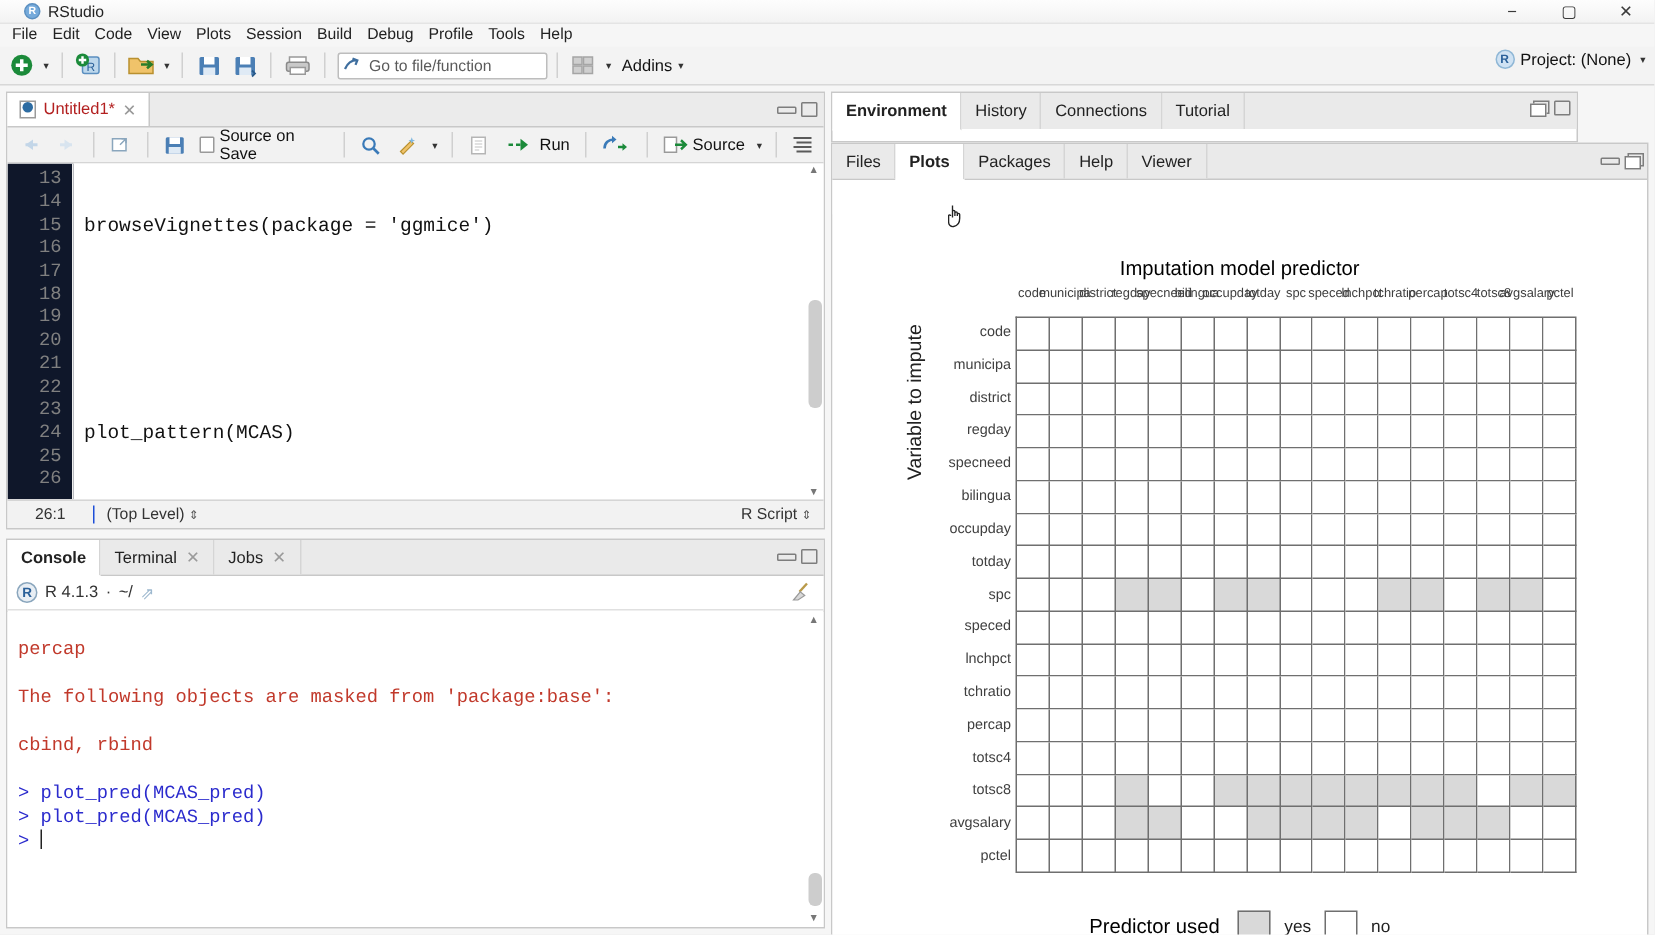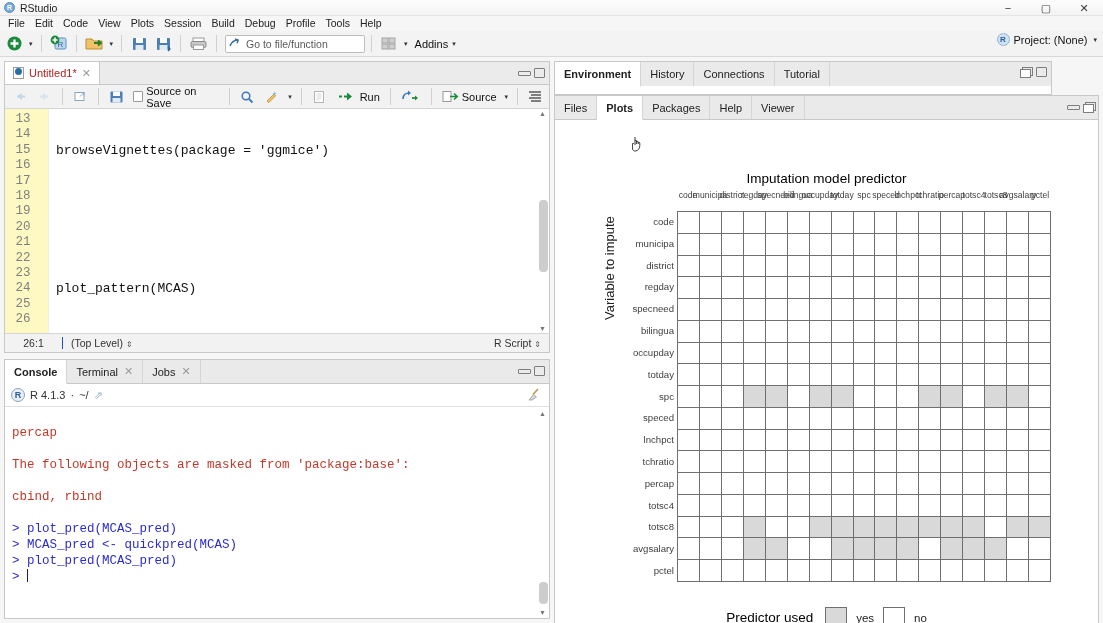--- a/index.html
+++ b/index.html
@@ -12,21 +12,21 @@
     font-size: 11px;
     color: #1a1a1a;
   }
   .app { position: relative; width: 1103px; height: 623px; background: #f6f6f6; }
 
   
   .titlebar {
     position: absolute; left: 0; top: 0; width: 1103px; height: 16px;
     background: linear-gradient(#fdfdfd, #f3f3f3);
     border-bottom: 1px solid #e4e4e4;
-    display: flex; align-items: center; padding-left: 4px; text-align: right;
+    display: flex; align-items: center; padding-left: 16px; text-align: right;
   }
   .tb-logo {
     width: 11px; height: 11px; border-radius: 50%;
     background: #75aadb; color: #fff; font-size: 7px; font-weight: bold;
     display: flex; align-items: center; justify-content: center; margin-right: 5px;
     border: 1px solid #5b8fc0;
   }
   .tb-title { font-size: 10.5px; color: #222; }
   .win-controls { position: absolute; right: 0; top: 0; height: 16px; display: flex; }
   .wc {
@@ -113,22 +113,22 @@
   }
   .src-toolbar .lbl { color: #111; }
   .sbtn { display: flex; align-items: center; gap: 3px; padding: 1px 3px; border-radius: 2px; }
   .chk { width: 11px; height: 11px; border: 1px solid #9a9a9a; background: #fff; border-radius: 1px; }
   .code-area {
     position: absolute; left: 0; right: 0; top: 47px; bottom: 19px;
     background: #fff; overflow: hidden; display: flex;
     font-family: "Liberation Mono", monospace; font-size: 13px;
   }
   .gutter {
-    width: 44px; text-align: center; padding-right: 7px; color: #808080;
-    background: #fef9c3; font-size: 12.5px; line-height: 15.4px; padding-top: 3px;
+    width: 44px; text-align: right; padding-right: 7px; color: #808080;
+    background: #0f172a; font-size: 12.5px; line-height: 15.4px; padding-top: 3px;
     border-right: 1px solid #eee;
   }
   .codelines { flex: 1; padding-left: 7px; padding-top: 3px; line-height: 15.4px; color: #111; white-space: pre; }
   .src-statusbar {
     position: absolute; left: 0; right: 0; bottom: 0; height: 19px;
     background: #f2f2f2; border-top: 1px solid #d5d5d5;
     display: flex; align-items: center; font-size: 10.5px; color: #333;
   }
   .src-statusbar .pos { width: 58px; text-align: center; border-right: 1px solid #1d4ed8; }
   .src-statusbar .scope { padding-left: 8px; }
@@ -516,21 +516,20 @@
 
     <div class="console-body">
       <div>&nbsp;</div>
       <div class="c-red">    percap</div>
       <div>&nbsp;</div>
       <div class="c-red">The following objects are masked from 'package:base':</div>
       <div>&nbsp;</div>
       <div class="c-red">    cbind, rbind</div>
       <div>&nbsp;</div>
       <div class="c-blue">&gt; plot_pred(MCAS_pred)</div>
-      <div class="c-blue">&gt; MCAS_pred &lt;- quickpred(MCAS)</div>
       <div class="c-blue">&gt; plot_pred(MCAS_pred)</div>
       <div class="c-blue"><span>&gt; </span><span class="text-caret"></span></div>
     </div>
 
     <div class="console-scroll">
       <div class="sb-arrow" style="top:0">▲</div>
       <div class="console-thumb"></div>
       <div class="sb-arrow" style="bottom:0">▼</div>
     </div>
   </div>

